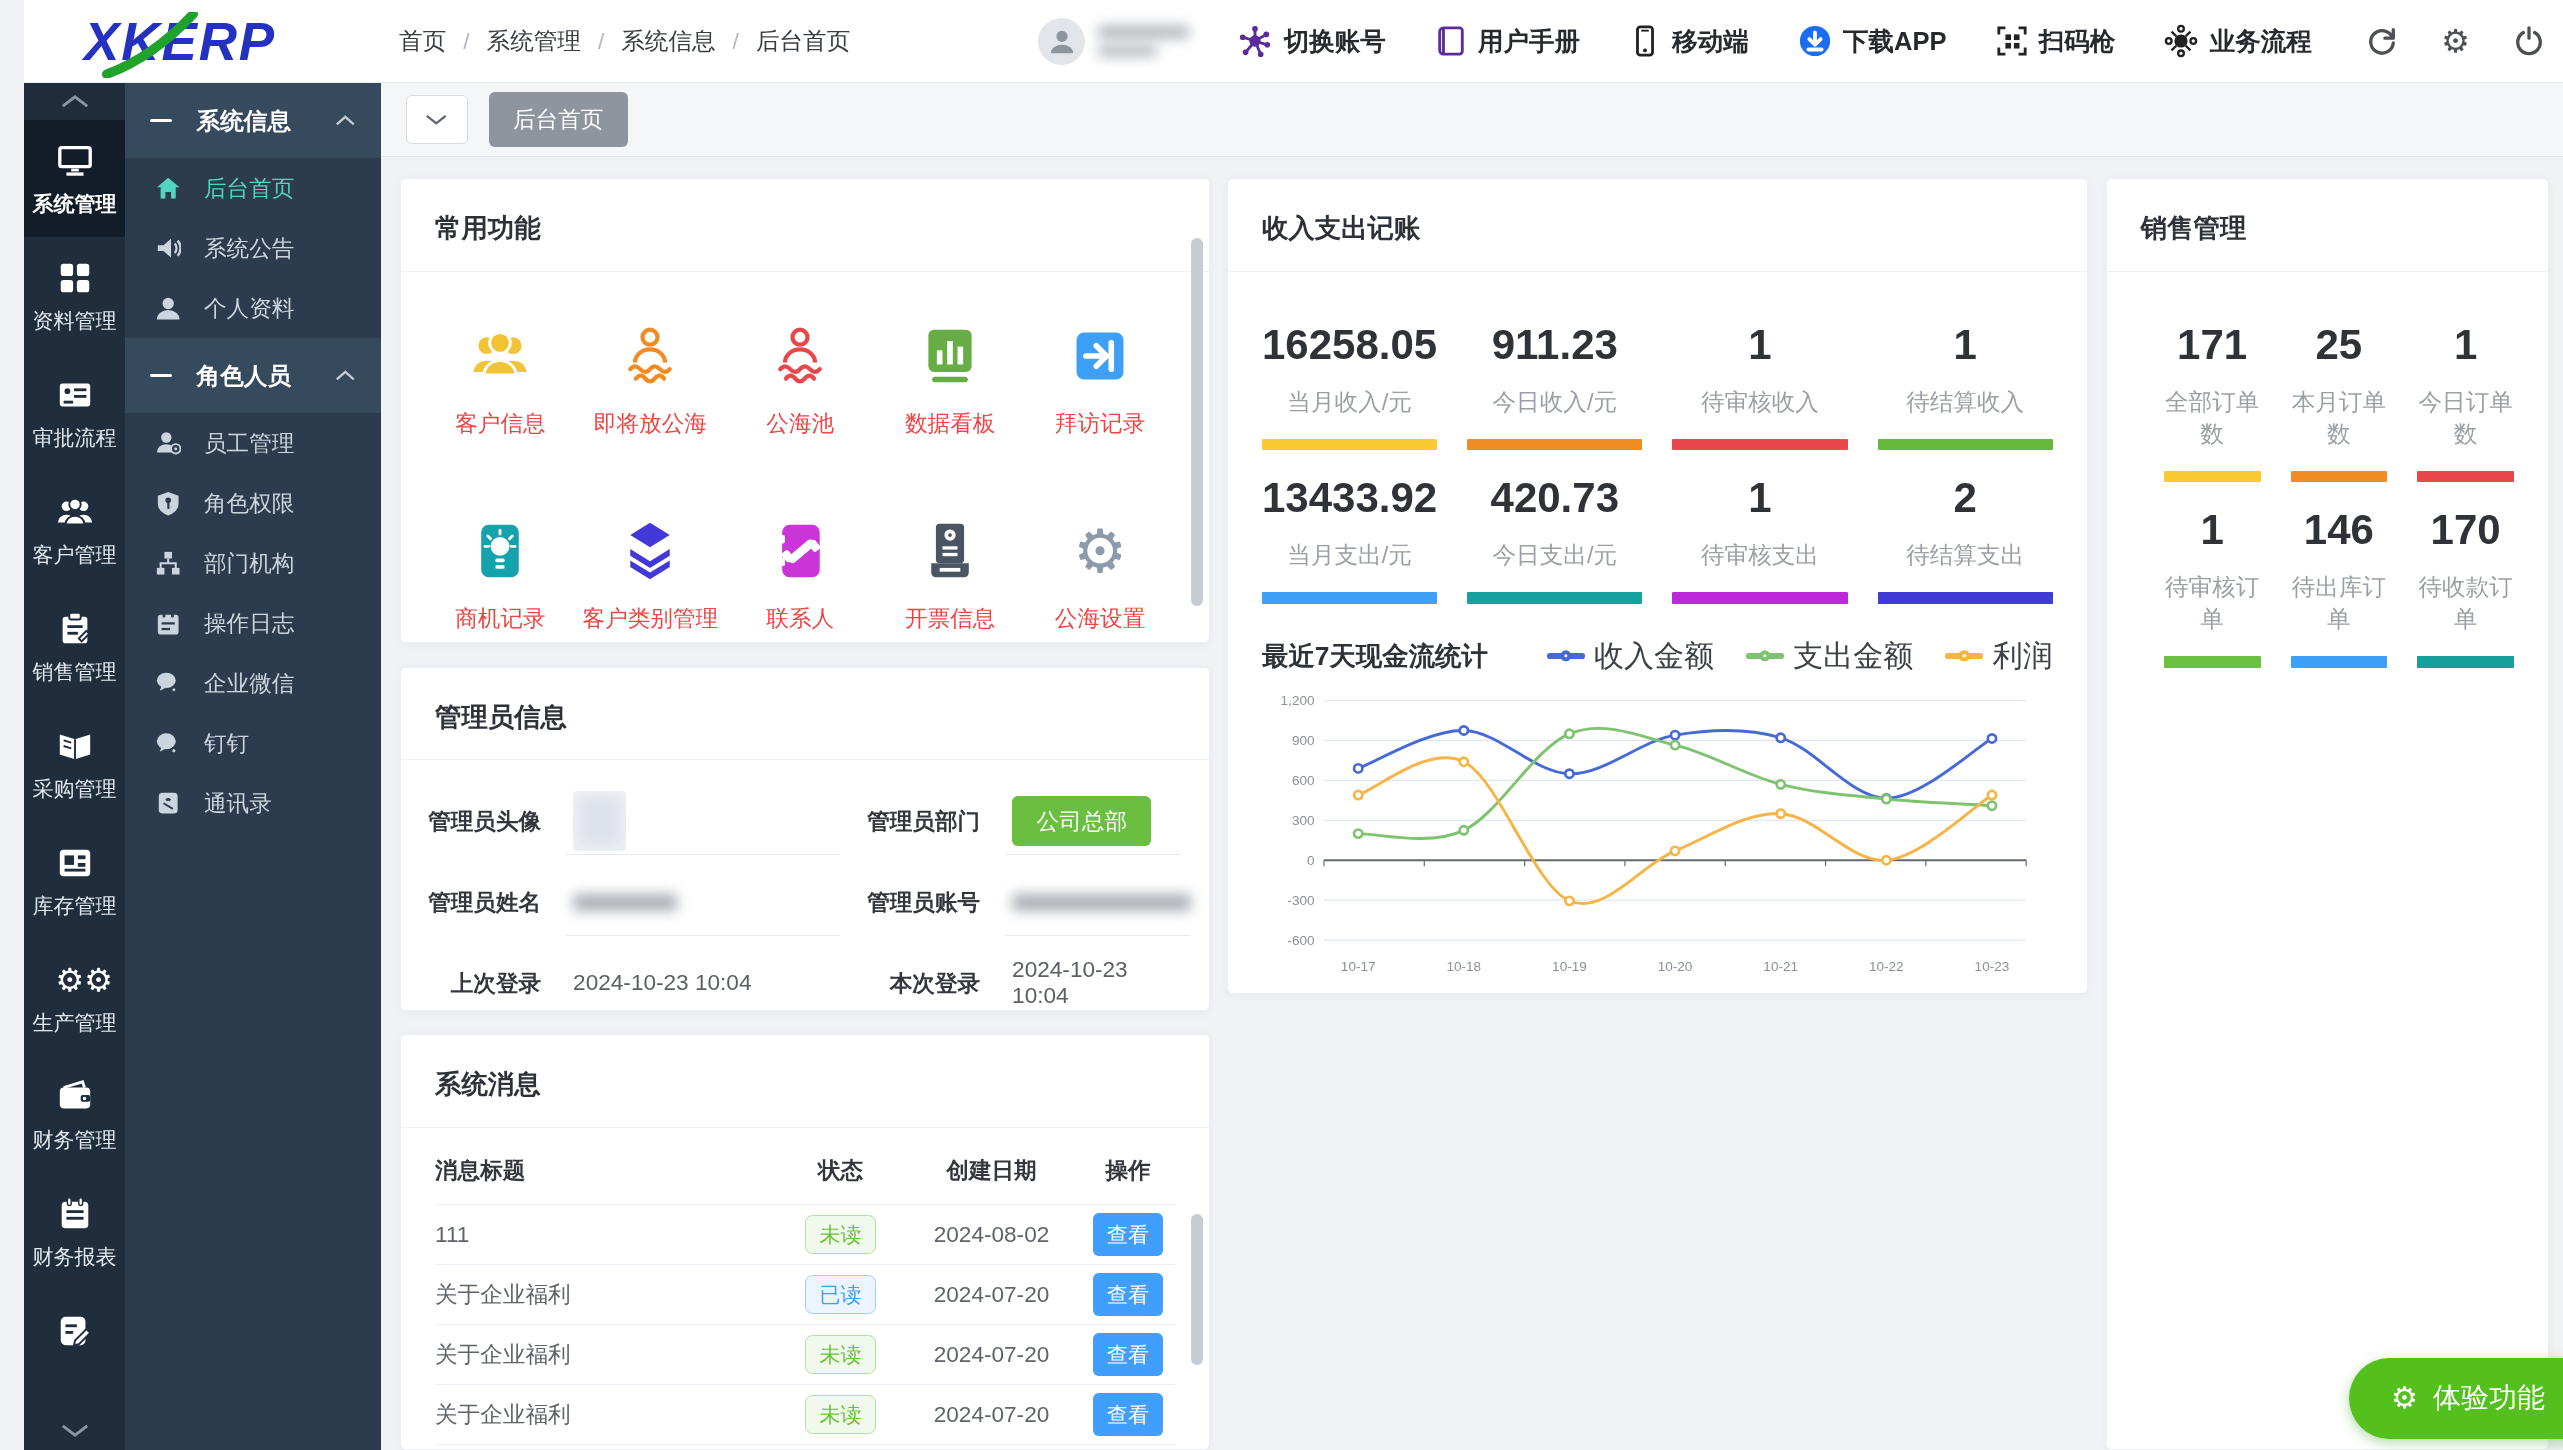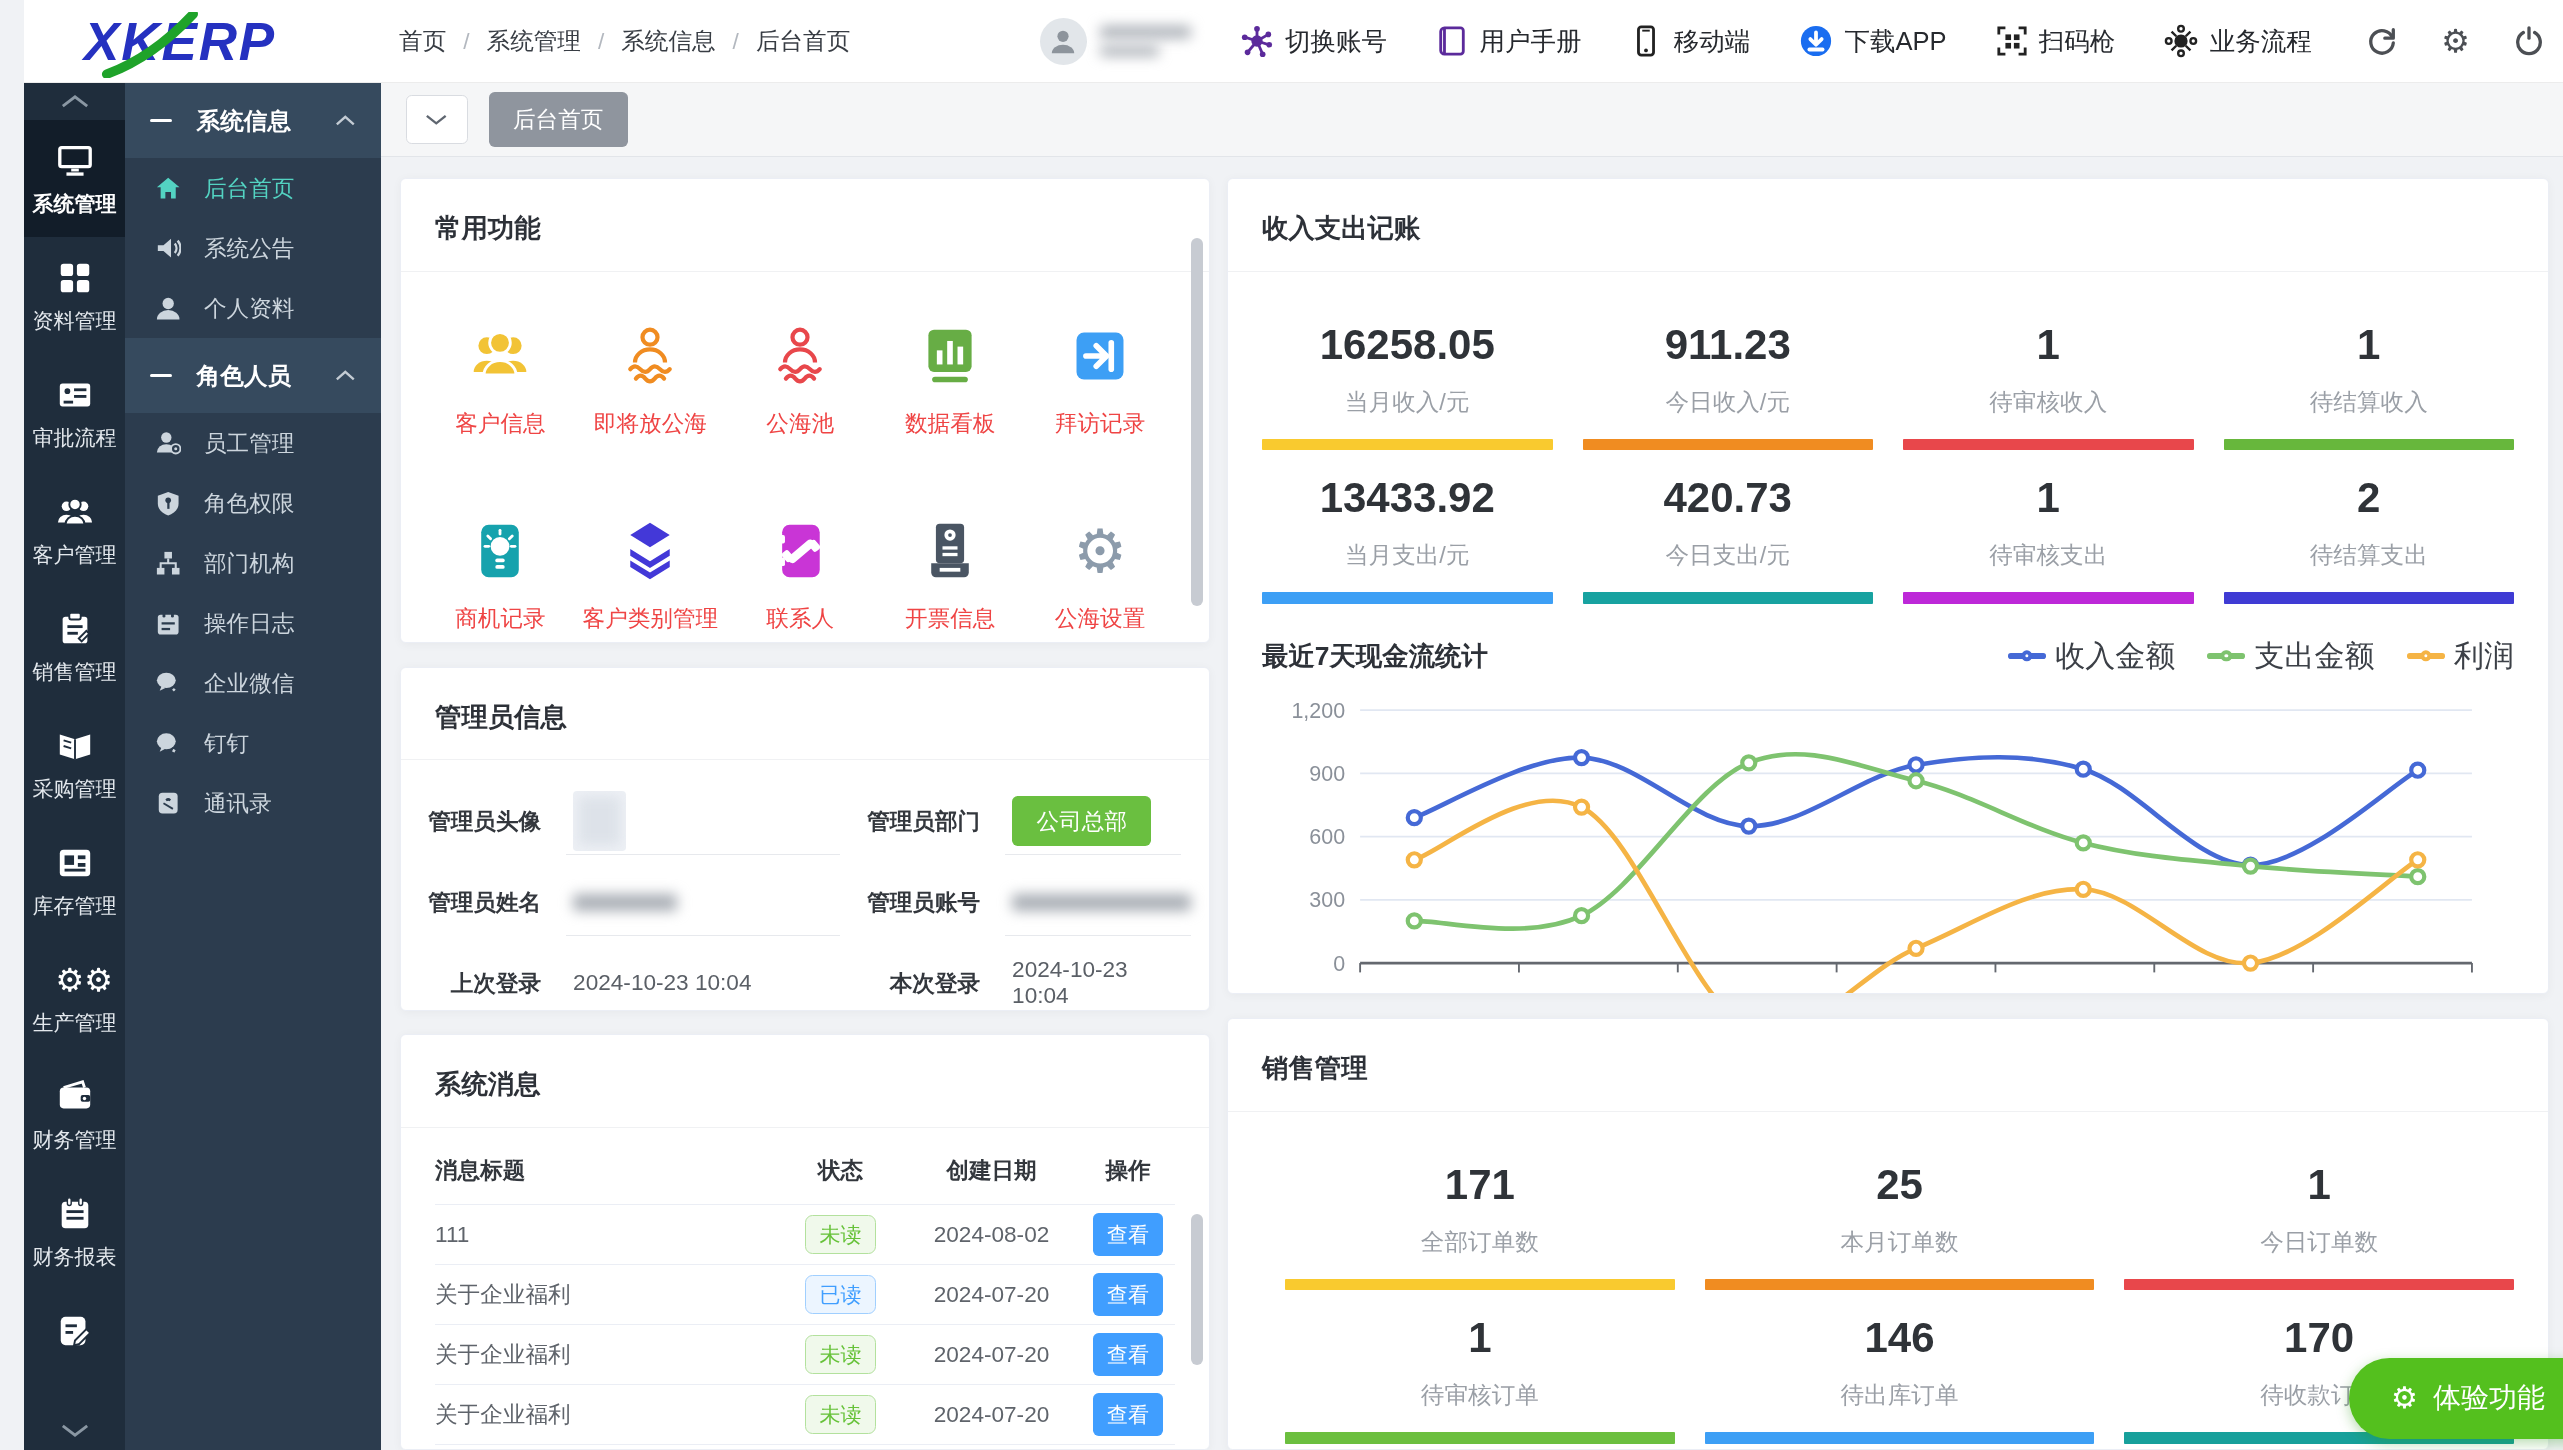--- a/index.html
+++ b/index.html
@@ -12,21 +12,21 @@
   .logo { position:relative; font-size:53px; font-weight:bold; font-style:italic; color:#2531c0; letter-spacing:1.9px; }
   .logo svg { position:absolute; left:17px; top:1.9px; }
   .breadcrumb { margin-left:123px; display:flex; align-items:center; font-size:23.6px; color:#383d44; }
   .crumb { cursor:pointer; }
   .crumb + .crumb::before { content:"/"; color:#b3b8bf; margin:0 17px; font-size:22.6px; }
   .header-right { margin-left:auto; display:flex; align-items:center; gap:49px; }
   .user-block { display:flex; align-items:center; gap:13.2px; }
   .avatar { width:47px; height:47px; border-radius:50%; background:#e2e6ea; display:flex; align-items:center; justify-content:center; overflow:hidden; }
   .blur-lines { display:flex; flex-direction:column; gap:7.5px; }
   .blur-bar { background:#a9aeb5; border-radius:3.8px; filter:blur(6.6px); }
-  .menu-item { display:flex; align-items:center; gap:11.3px; font-size:25.5px; color:#26292e; cursor:pointer; white-space:nowrap; }
+  .menu-item { display:flex; align-items:center; gap:11.3px; font-size:25.5px; color:#26292e; cursor:pointer; white-space:nowrap;font-weight:bold; }
   .hdr-iconbtns { display:flex; align-items:center; gap:43px; margin-left:5.7px; }
   .hdr-iconbtn { cursor:pointer; display:flex; align-items:center; }
   .gear-glyph { font-size:32px; color:#4c4f54; line-height:1; font-family:"DejaVu Sans",sans-serif; }
 
   
   .shell { display:flex; height:1367px; }
 
   
   .sidebar1 { width:101px; background:#1f2d3c; display:flex; flex-direction:column; align-items:center; flex:none; }
   .s1-chevron { padding:11.3px 0 7.5px; cursor:pointer; }
@@ -45,21 +45,21 @@
   .sm-item .sm-icon { width:26.4px; height:26.4px; flex:none; display:flex; align-items:center; justify-content:center; }
   .sm-item.active { color:#53d3c2; }
 
   
   .main { flex:1; display:flex; flex-direction:column; min-width:0; }
   .tabbar { height:74px; background:#f5f6f7; border-bottom:0.9px solid #e2e5e9; display:flex; align-items:center; padding:0 24.5px; gap:21px; flex:none; }
   .tab-dropdown { width:62px; height:49px; background:#fff; border:0.9px solid #d9dce1; border-radius:5.7px; display:flex; align-items:center; justify-content:center; cursor:pointer; }
   .tab-active { background:#8f959e; color:#fff; font-size:22.6px; padding:12.3px 24.5px; border-radius:5.7px; cursor:pointer; }
   .content { flex:1; display:flex; gap:17px; padding:21px 38px 0 19px; overflow:hidden; }
   .col-left { width:810px; flex:none; display:flex; flex-direction:column; gap:23.6px; }
-  .col-right { flex:1; min-width:0; display:flex; flex-direction:column; gap:24px; }
+  .col-right { flex:1; min-width:0; display:flex; flex-direction:row; gap:18px; }
 
   .card { background:#fff; border:0.9px solid #ebeef5; border-radius:5.7px; box-shadow:0 1.9px 9.4px rgba(0,0,0,.04); overflow:hidden; position:relative; }
   .card-title { font-size:26.4px; font-weight:bold; color:#2d3138; padding:32px 34px 24.5px; border-bottom:0.9px solid #f0f1f3; }
 
   
   .features-card { height:465px; flex:none; }
   .features-grid { display:grid; grid-template-columns:repeat(5,1fr); row-gap:81px; padding:53px 34px 0 24.5px; }
   .feature { display:flex; flex-direction:column; align-items:center; cursor:pointer; }
   .feature-label { margin-top:21px; font-size:22.6px; color:#ef4444; }
   .tile { width:62px; height:62px; display:flex; align-items:center; justify-content:center; }

